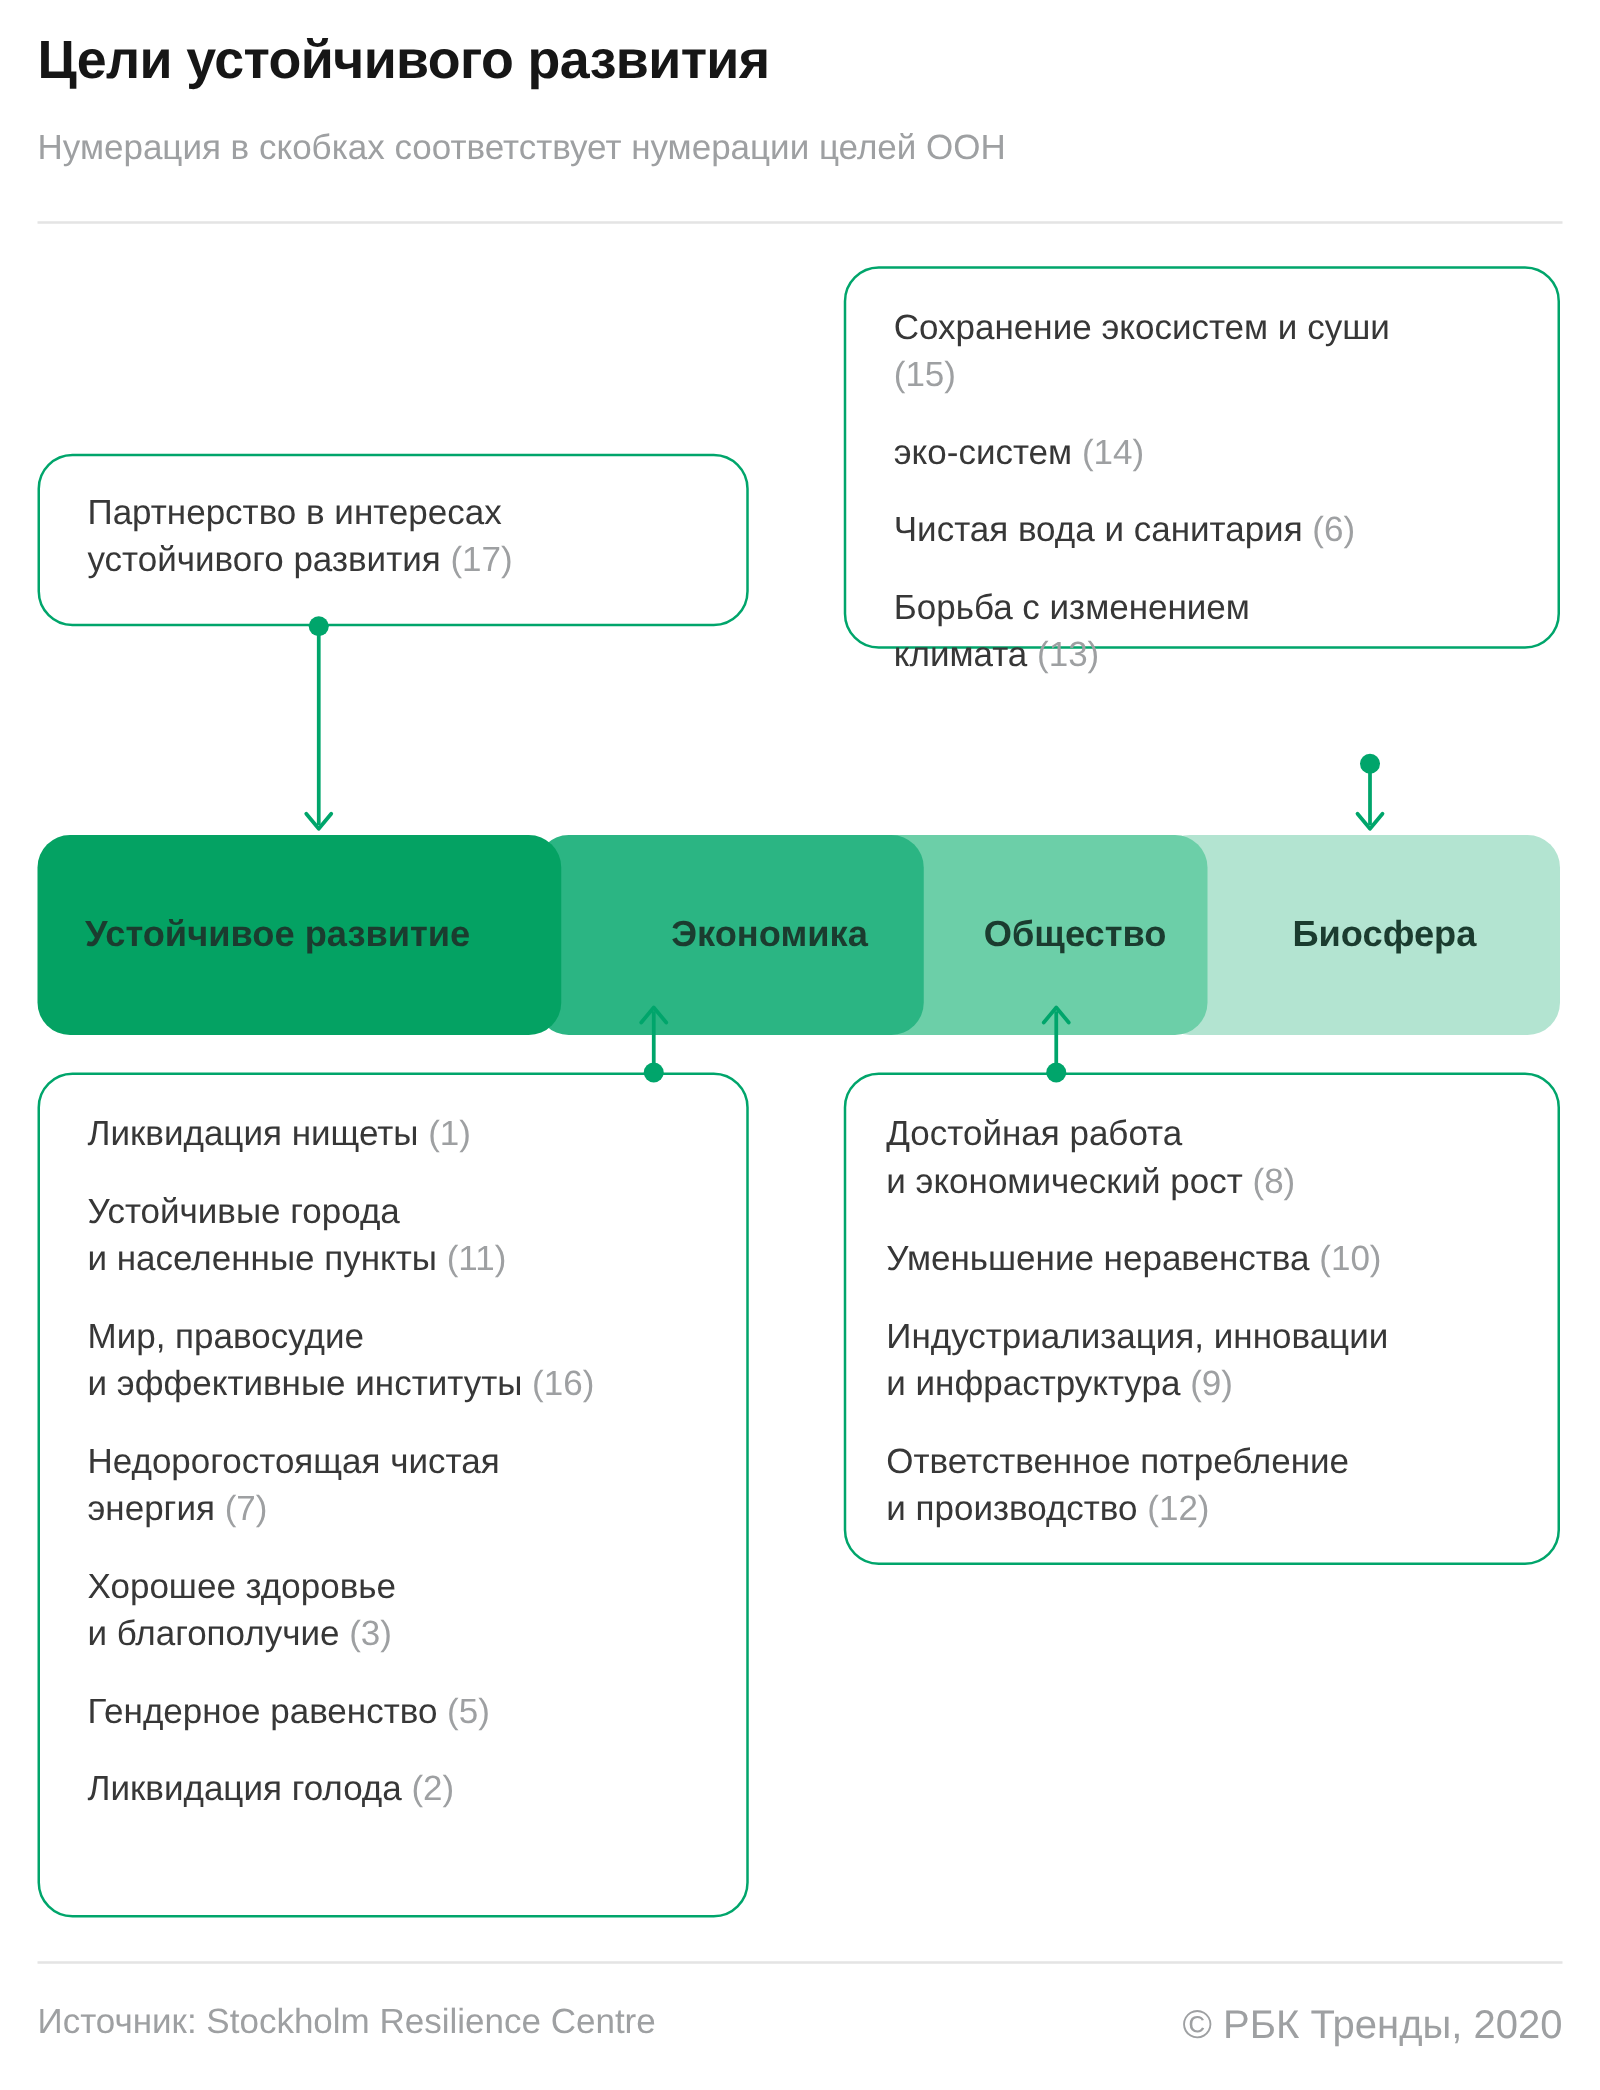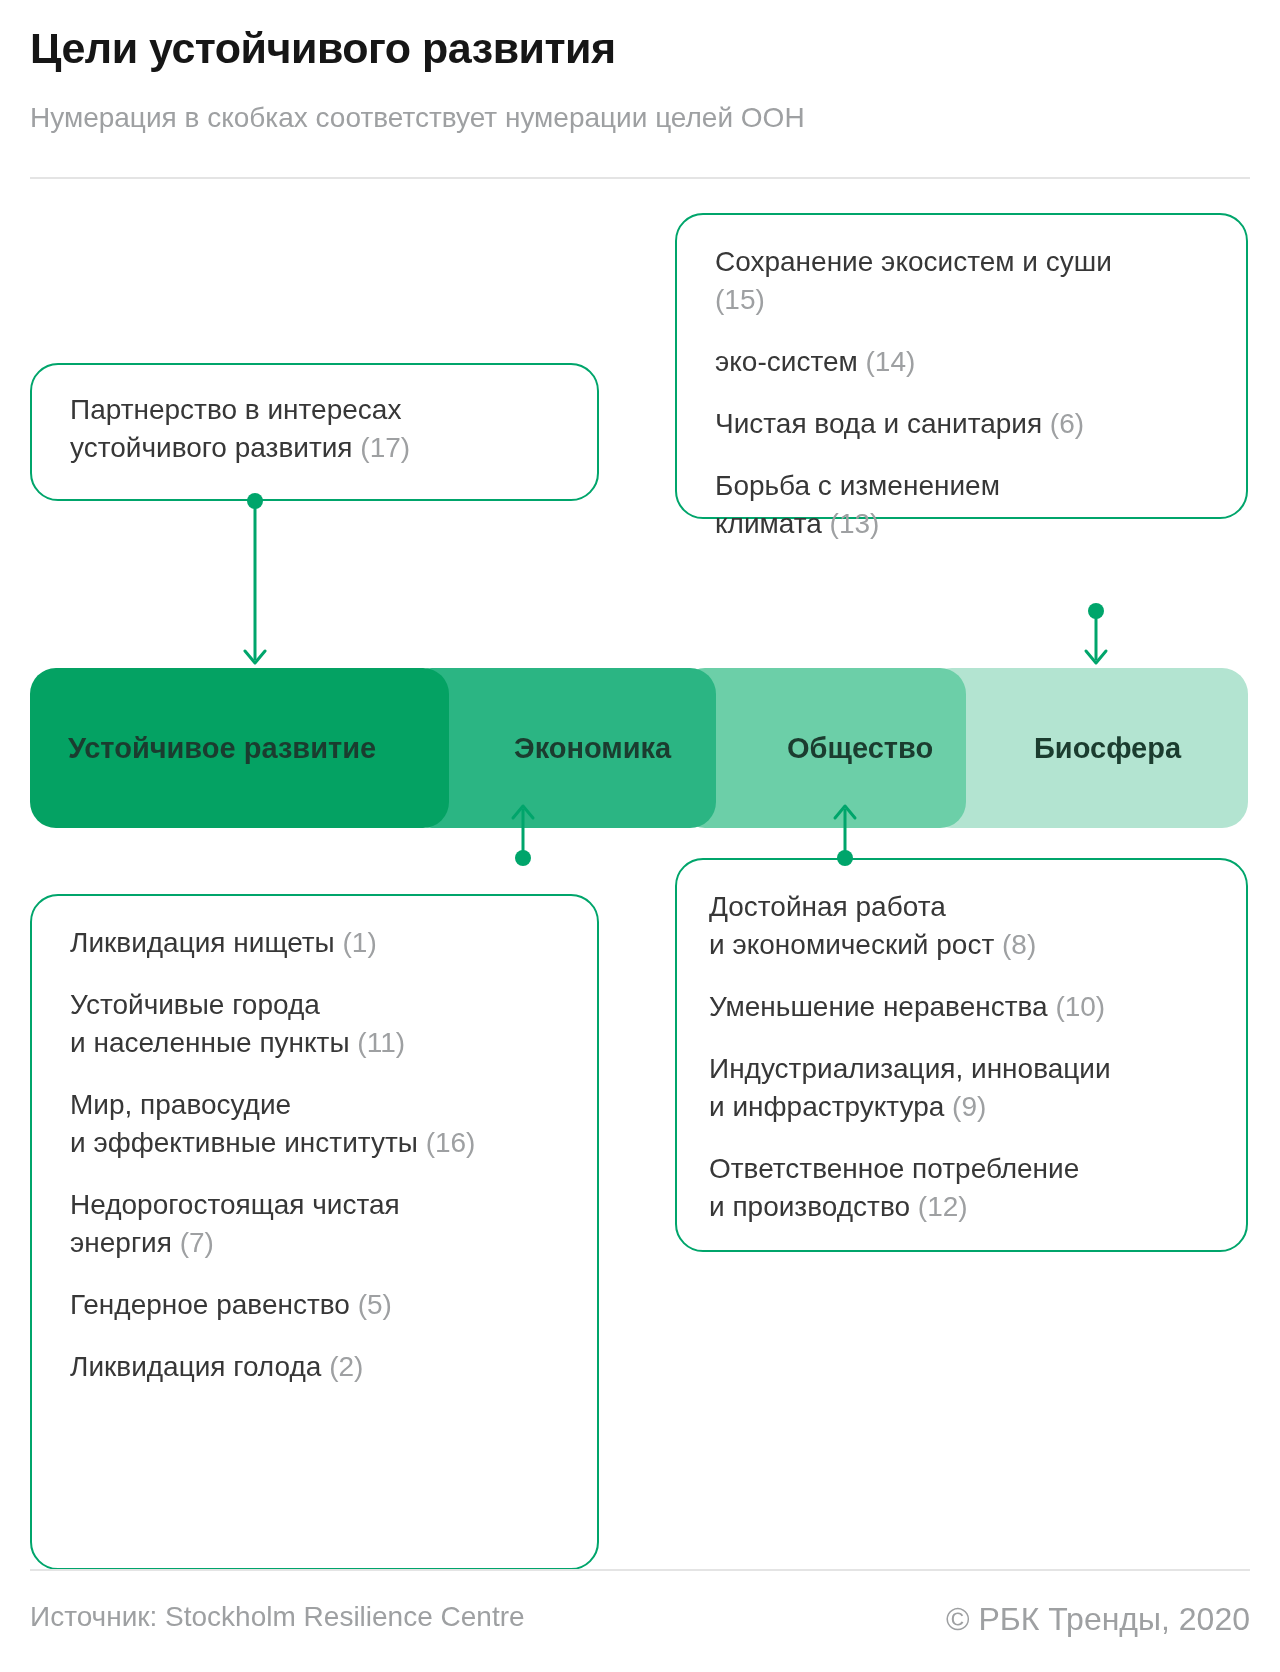--- a/index.html
+++ b/index.html
@@ -27,38 +27,38 @@
   .rule-top{top:177px;}
   .rule-bottom{top:1569px;}
 
   .gbox{
     position:absolute;box-sizing:border-box;background:#fff;
     border:2.5px solid var(--accent);border-radius:28px;
     padding:26px 38px;
   }
   .box-top-left{left:30px;top:363px;width:569px;height:138px;}
   .box-top-right{left:675px;top:213px;width:573px;height:306px;padding-top:28px;}
-  .box-bottom-left{left:30px;top:858px;width:569px;height:676px;padding-top:28px;margin-top:36px;}
+  .box-bottom-left{left:30px;top:858px;width:569px;height:676px;padding-top:28px;}
   .box-bottom-right{left:675px;top:858px;width:573px;height:394px;padding-top:28px;padding-left:32px;}
 
   .goal-item{margin-bottom:24px;}
   .goal-item:last-child{margin-bottom:0;}
   .goal-line{font-size:28px;line-height:38px;color:var(--body);white-space:nowrap;}
   .goal-num{color:var(--muted);}
 
   .bar{position:absolute;left:30px;top:668px;width:1218px;height:132px;}
   .seg{
     position:absolute;top:0;height:160px;border-radius:26px;
     display:flex;align-items:center;
   }
   .seg .seg-label{
     font-size:29px;font-weight:700;color:#1b3c2f;padding-left:38px;white-space:nowrap;
   }
   .seg-1{left:0;width:419px;z-index:4;}
-  .seg-2{left:376px;width:310px;z-index:3;text-align:center;}
+  .seg-2{left:399px;width:310px;z-index:3;text-align:center;}
   .seg-2 .seg-label{padding-left:108px;}
   .seg-3{left:649px;width:287px;z-index:2;}
   .seg-3 .seg-label{padding-left:108px;}
   .seg-4{left:896px;width:322px;z-index:1;}
   .seg-4 .seg-label{padding-left:108px;}
 
   .overlay{position:absolute;inset:0;pointer-events:none;z-index:10;}
   .conn-line{stroke:var(--accent);stroke-width:3;fill:none;}
   .conn-head{stroke:var(--accent);stroke-width:3;fill:none;stroke-linecap:round;stroke-linejoin:round;}
   .conn-dot{fill:var(--accent);}
@@ -123,20 +123,24 @@
       </div>
       <div class="goal-item">
         <div class="goal-line"><span class="goal-text">Мир, правосудие</span></div>
         <div class="goal-line"><span class="goal-text">и эффективные институты</span><span class="goal-num">&nbsp;(16)</span></div>
       </div>
       <div class="goal-item">
         <div class="goal-line"><span class="goal-text">Недорогостоящая чистая</span></div>
         <div class="goal-line"><span class="goal-text">энергия</span><span class="goal-num">&nbsp;(7)</span></div>
       </div>
       <div class="goal-item">
+        <div class="goal-line"><span class="goal-text">Хорошее здоровье</span></div>
+        <div class="goal-line"><span class="goal-text">и благополучие</span><span class="goal-num">&nbsp;(3)</span></div>
+      </div>
+      <div class="goal-item">
         <div class="goal-line"><span class="goal-text">Гендерное равенство</span><span class="goal-num">&nbsp;(5)</span></div>
       </div>
       <div class="goal-item">
         <div class="goal-line"><span class="goal-text">Ликвидация голода</span><span class="goal-num">&nbsp;(2)</span></div>
       </div>
     </div>
   <div class="gbox box-bottom-right">
       <div class="goal-item">
         <div class="goal-line"><span class="goal-text">Достойная работа</span></div>
         <div class="goal-line"><span class="goal-text">и экономический рост</span><span class="goal-num">&nbsp;(8)</span></div>

